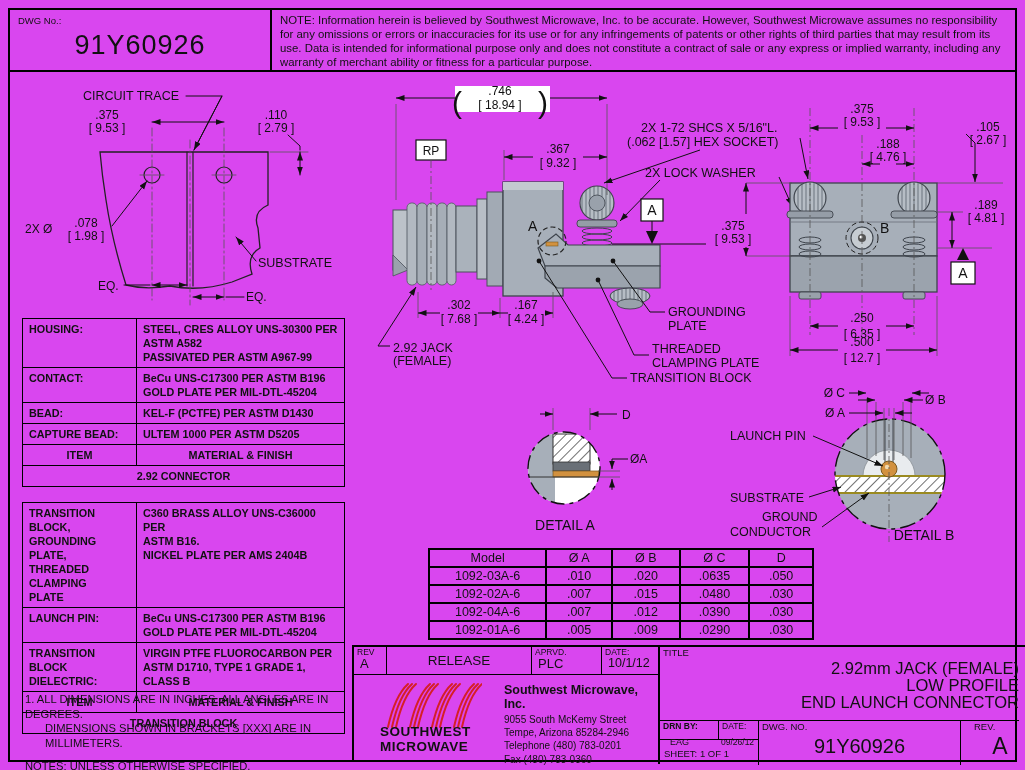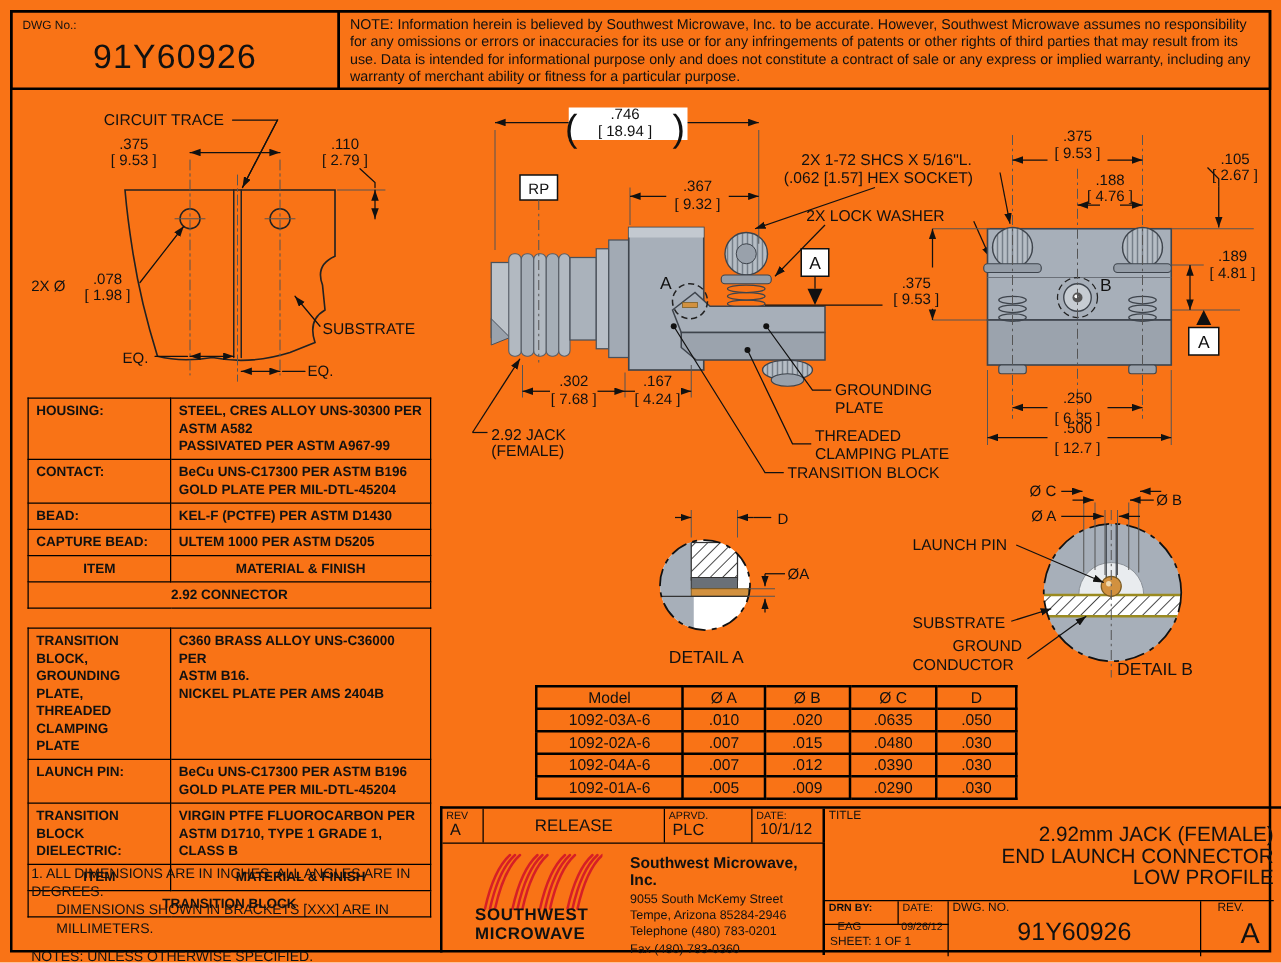--- a/index.html
+++ b/index.html
@@ -1,18 +1,18 @@
 <!DOCTYPE html>
 <html><head>
 <meta charset="utf-8">
 <style>
   * { margin:0; padding:0; box-sizing:border-box; }
   html,body { background:#fff; }
   body { font-family:"Liberation Sans", sans-serif; color:#111; }
-  .sheet { position:relative; width:1025px; height:770px; background:#f97316; overflow:hidden; }
+  .sheet { position:relative; width:1025px; height:770px; background:#d946ef; overflow:hidden; }
   .abs { position:absolute; }
   .frame { left:8px; top:8px; width:1009px; height:754px; border:2px solid #000; }
   .dwg-box { left:8px; top:8px; width:264px; height:64px; border:2px solid #000; }
   .dwg-label { position:absolute; left:8px; top:5px; font-size:9.5px; }
   .dwg-no { position:absolute; left:0; top:20px; width:100%; text-align:center; font-size:27px; letter-spacing:1px; }
   .note-box { left:270px; top:8px; width:747px; height:64px; border:2px solid #000; padding:3px 8px; font-size:11.4px; line-height:1.24; }
   svg text { font-family:"Liberation Sans", sans-serif; fill:#111; }
   .dim { font-size:12px; }
   .lbl { font-size:12.5px; }
   .cap { font-size:14px; }
@@ -523,22 +523,22 @@
         <div class="company-line">Tempe, Arizona 85284-2946</div>
         <div class="company-line">Telephone (480) 783-0201</div>
         <div class="company-line">Fax (480) 783-0360</div>
       </div>
     </div>
 
     <div class="abs" style="left:306px; top:0; width:359px; height:73px;">
       <div class="cell-label" style="font-size:9.5px;">TITLE</div>
       <div class="title-lines" style="margin-top:2px;">
         <div>2.92mm JACK (FEMALE)</div>
+        <div>LOW PROFILE</div>
         <div>END LAUNCH CONNECTOR</div>
-        <div>LOW PROFILE</div>
       </div>
     </div>
 
     <div class="abs" style="left:306px; top:73px; width:359px; height:44px; border-top:1.8px solid #000;">
       <div class="abs" style="left:0; top:0; width:59px; height:19px; border-right:1.8px solid #000; border-bottom:1.8px solid #000;">
         <span class="cell-label" style="display:block;font-weight:bold;">DRN BY:</span>
         <span style="font-size:9px; padding-left:10px;">EAG</span>
       </div>
       <div class="abs" style="left:59px; top:0; width:40px; height:19px; border-right:1.8px solid #000; border-bottom:1.8px solid #000;">
         <span class="cell-label" style="display:block;">DATE:</span>

